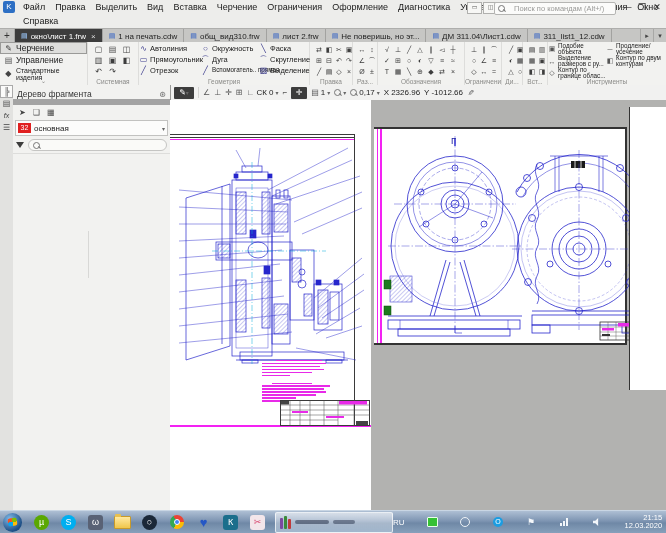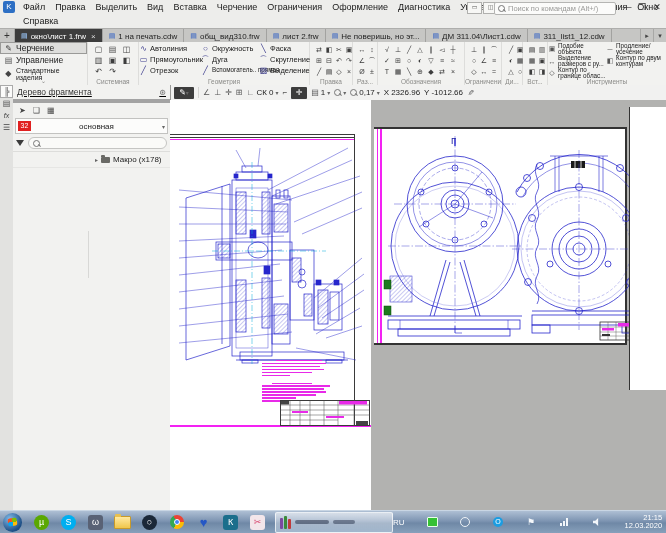--- a/index.html
+++ b/index.html
@@ -10,21 +10,21 @@
   .menubar{position:absolute;left:0;top:0;width:666px;height:28px;background:#ededeb;border-bottom:1px solid #d6d6d4;}
   .appicon{position:absolute;left:3px;top:1px;width:12px;height:12px;background:#2d6fc4;color:#fff;
     font-size:8px;line-height:12px;text-align:center;border-radius:2px;}
   .menurow{position:absolute;left:18px;top:0;height:14px;display:flex;align-items:center;}
   .menurow span{font-size:9px;color:#1a1a1a;padding:0 5px;white-space:nowrap;}
   .menurow2{position:absolute;left:18px;top:14px;height:13px;display:flex;align-items:center;}
   .menurow2 span{font-size:9px;color:#1a1a1a;padding:0 5px;}
   .layoutbtn{position:absolute;top:2px;width:13px;height:10px;border:1px solid #b0b0ae;background:#f7f7f5;
     font-size:6px;line-height:9px;text-align:center;color:#555;}
   .searchbox{position:absolute;right:50px;top:2px;width:114px;height:11px;border:1px solid #b5b5b3;
-    background:#fbfbfa;border-radius:2px;display:flex;align-items:center;gap:3px;padding:0 3px;}
+    background:#fbfbfa;border-radius:2px;display:flex;align-items:center;gap:9px;padding:0 3px;}
   .searchbox .ph{font-size:7.5px;color:#9a9a98;white-space:nowrap;overflow:hidden;}
   .mag{width:5px;height:5px;border:1px solid #777;border-radius:50%;position:relative;flex:none;}
   .mag::after{content:"";position:absolute;left:4px;top:4px;width:3px;height:1px;background:#777;transform:rotate(45deg);}
   .winbtn{position:absolute;top:2px;font-size:9px;color:#333;width:14px;text-align:center;line-height:11px;}
 
   
   .tabbar{position:absolute;left:0;top:28px;width:666px;height:14px;background:#c6c6c4;border-top:1px solid #aeaeac;
     display:flex;align-items:stretch;}
   .tab-plus{width:14px;font-size:10px;color:#333;text-align:center;line-height:13px;border-right:1px solid #a8a8a6;}
   .tab{display:flex;align-items:center;gap:3px;padding:0 6px;font-size:8px;color:#222;
@@ -74,29 +74,29 @@
   .pb-dd{display:flex;align-items:center;gap:2px;}
   .caret{font-size:6px;color:#666;}
   .pb-val{font-size:8px;color:#222;white-space:nowrap;}
 
   
   .leftstrip{position:absolute;left:0;top:85px;width:13px;height:425px;background:#e2e2e0;border-right:1px solid #cfcfcd;}
   .stripic{width:11px;height:11px;margin:1px;font-size:8px;line-height:11px;text-align:center;color:#444;}
   .stripic.active{background:#fbfbfa;outline:1px solid #aaa;}
   .stripic .fx{font-style:italic;font-size:7px;}
   .treepanel{position:absolute;left:13px;top:85px;width:157px;height:425px;background:#f2f2f0;border-right:1px solid #9a9a98;}
-  .tp-head{height:14px;display:flex;align-items:center;justify-content:space-between;padding:0 4px;
-    border-bottom:4px solid #a3a3a3;text-decoration:underline;}
+  .tp-head{height:14px;display:flex;align-items:flex-end;justify-content:space-between;padding:0 4px;
+    border-bottom:6px solid #a3a3a3;}
   .tp-head b{font-weight:normal;font-size:8.5px;color:#333;}
   .gear{font-size:8px;color:#666;}
   .tp-tools{height:14px;display:flex;align-items:center;gap:7px;padding:0 6px;}
   .tp-tools span{font-size:8px;color:#444;}
   .tp-combo{height:14px;margin:1px 2px;background:#fcfcfb;border:1px solid #c2c2c0;display:flex;align-items:center;gap:3px;padding:0 2px;}
   .badge{background:#e02020;color:#fff;font-size:7px;line-height:10px;width:13px;text-align:center;flex:none;}
-  .tp-combo i{font-style:normal;font-size:8px;color:#222;flex:1;text-align:center;}
+  .tp-combo i{font-style:normal;font-size:8px;color:#222;flex:1;}
   .tp-filter{height:16px;display:flex;align-items:center;gap:4px;padding:0 3px;border-bottom:1px solid #dddddb;}
   .funnel{width:0;height:0;border-left:4px solid transparent;border-right:4px solid transparent;border-top:6px solid #3c3c3c;}
   .pill{flex:1;height:10px;border:1px solid #c5c5c3;border-radius:6px;background:#fafaf8;display:flex;align-items:center;padding:0 4px;}
   .tp-grid-head{height:14px;margin-top:3px;border-top:1px solid #d8d8d6;border-bottom:1px solid #d8d8d6;
     display:flex;align-items:center;gap:3px;padding-left:78px;background:#f7f7f5;font-size:8px;color:#222;}
   .tp-row{height:15px;display:flex;align-items:center;gap:3px;padding-left:82px;border-bottom:1px solid #e6e6e4;font-size:8px;color:#222;}
   .tp-colline{position:absolute;left:75px;top:146px;width:1px;height:47px;background:#d8d8d6;}
   .tw{font-size:6px;color:#666;}
   .folder{width:9px;height:6px;background:#6a6a66;position:relative;border-radius:1px;flex:none;}
   .folder::before{content:"";position:absolute;top:-2px;left:0;width:4px;height:2px;background:#6a6a66;border-radius:1px 1px 0 0;}
@@ -488,25 +488,20 @@
       <span class="badge">32</span>
       <i>основная</i>
       <span class="caret">▾</span>
     </div>
     <div class="tp-filter">
       <span class="funnel"></span>
       <span class="pill">
           <span class="mag"></span>
         </span>
     </div>
-    <div class="tp-row">
-      <span class="tw">▸</span>
-      <span class="folder"></span>
-      <span>Макро (x178)</span>
-    </div>
     <div class="tp-colline"></div>
   </div>
 
   <div class="canvas">
 
     <div class="leftdoc">
       <div class="dline" style="left:0;top:34px;width:185px;height:1px"></div>
       <div class="dline" style="left:0;top:37px;width:185px;height:1px"></div>
       <div class="mline" style="left:0;top:39px;width:185px;height:1px"></div>
       <div class="dline" style="left:184px;top:34px;width:1px;height:292px"></div>

